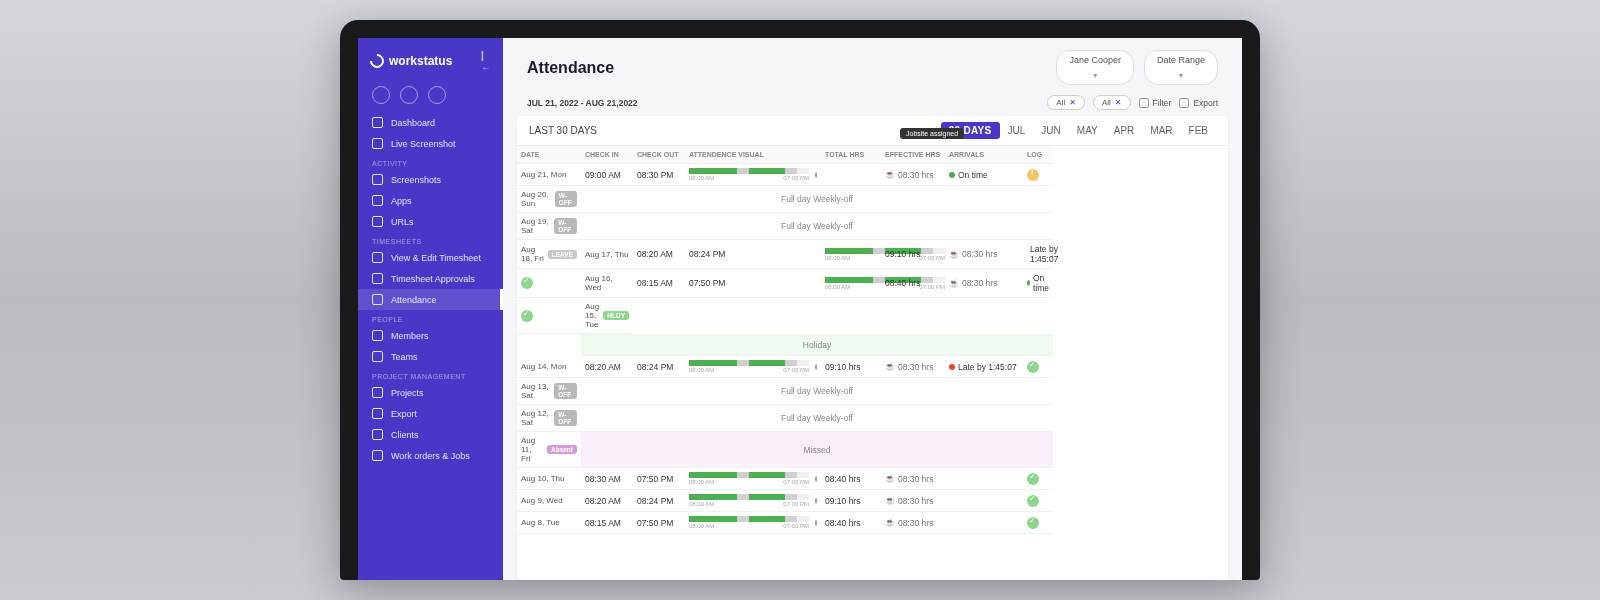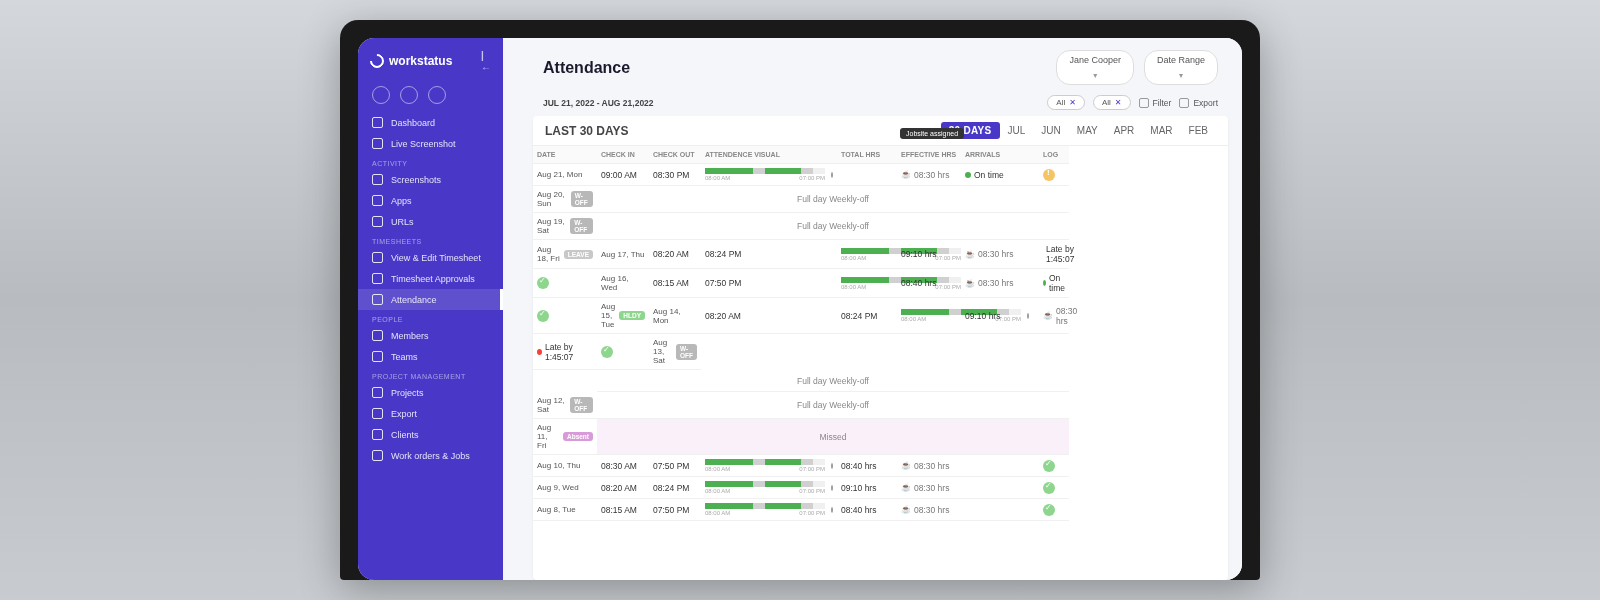--- a/index.html
+++ b/index.html
@@ -1,18 +1,18 @@
 <!DOCTYPE html>
 <html><head>
 <meta charset="utf-8">
 <style>
 * { box-sizing: border-box; margin: 0; padding: 0; font-family: -apple-system, BlinkMacSystemFont, 'Segoe UI', sans-serif; }
 body { background: linear-gradient(180deg, #d4d8dc 0%, #b8bcc0 50%, #c8ccd0 100%); width: 1600px; height: 600px; display: flex; align-items: center; justify-content: center; overflow: hidden; }
 .laptop { width: 920px; height: 560px; background: #1a1a1a; border-radius: 18px 18px 4px 4px; padding: 18px 18px 0 18px; box-shadow: 0 10px 40px rgba(0,0,0,0.3); position: relative; }
-.screen { width: 100%; height: 100%; background: #f5f6fa; border-radius: 16px; display: flex; overflow: hidden; gap: 16px; }
+.screen { width: 100%; height: 100%; background: #f5f6fa; border-radius: 0; display: flex; overflow: hidden; }
 .sidebar { width: 145px; background: #4938c7; padding: 12px 0; display: flex; flex-direction: column; color: #fff; flex-shrink: 0; }
 .brand { display: flex; align-items: center; gap: 5px; padding: 0 12px 10px 12px; font-size: 12px; font-weight: 600; justify-content: space-between; }
 .brand-left { display: flex; align-items: center; gap: 5px; }
 .bicon { width: 14px; height: 14px; border: 2px solid #fff; border-radius: 50%; border-top-color: transparent; transform: rotate(-45deg); }
 .icon-row { display: flex; gap: 10px; padding: 4px 14px 8px 14px; }
 .ring { width: 18px; height: 18px; border: 1.5px solid rgba(255,255,255,0.5); border-radius: 50%; }
 .sec-label { font-size: 7px; letter-spacing: 0.5px; color: rgba(255,255,255,0.5); padding: 6px 14px 2px 14px; }
 .nav-item { display: flex; align-items: center; gap: 8px; padding: 5px 14px; font-size: 9px; color: rgba(255,255,255,0.85); cursor: pointer; }
 .nav-item.active { background: rgba(255,255,255,0.12); border-right: 3px solid #fff; }
 .nav-ic { width: 11px; height: 11px; border: 1.5px solid currentColor; border-radius: 2px; flex-shrink: 0; }
@@ -30,21 +30,21 @@
 .toolbar-right { display: flex; gap: 8px; align-items: center; }
 .chip { border: 1px solid #ccc; border-radius: 10px; padding: 2px 8px; font-size: 8px; display: flex; gap: 4px; align-items: flex-end; background: #fff; cursor: pointer; }
 .chip .x { color: #4938c7; }
 .tbtn { display: flex; gap: 4px; align-items: center; font-size: 8.5px; color: #555; cursor: pointer; }
 .tic { width: 10px; height: 10px; border: 1px solid #999; border-radius: 2px; }
 
 .table-wrap { flex: 1; padding: 0 14px; overflow: hidden; }
 .card { background: #fff; border-radius: 4px; box-shadow: 0 1px 3px rgba(0,0,0,0.06); overflow: hidden; height: 100%; }
 
 .subheader { display: flex; align-items: center; justify-content: space-between; padding: 6px 12px; border-bottom: 1px solid #eee; }
-.last30 { font-size: 12px; font-weight: 700; color: #444; text-align: center; }
+.last30 { font-size: 10px; font-weight: 400; color: #444; text-align: center; }
 .tabs { display: flex; }
 .tab { padding: 3px 8px; font-size: 10px; color: #666; cursor: pointer; }
 .tab.active { background: #4938c7; color: #fff; border-radius: 3px; font-weight: 600; letter-spacing: 0.3px; }
 
 .grid { display: grid; grid-template-columns: 64px 52px 52px 136px 60px 64px 78px 30px; }
 .th { padding: 5px 4px; font-size: 7px; color: #888; font-weight: 600; border-bottom: 1px solid #eee; background: #fafafa; }
 .td { padding: 4px 4px; font-size: 8.5px; color: #333; border-bottom: 1px solid #f0f0f0; display: flex; align-items: center; min-height: 22px; }
 .date-cell { font-size: 8px; color: #555; gap: 4px; }
 .badge { font-size: 6.5px; padding: 1px 4px; border-radius: 3px; font-weight: 600; }
 .woff { background: #b8b8b8; color: #fff; }
@@ -326,20 +326,21 @@
                 <span class="dot green"></span>
                 <span>On time</span>
               </div>
               <div class="td">
                 <span class="logok"></span>
               </div>
               <div class="td date-cell">
                 <span>Aug 15, Tue</span>
                 <span class="badge hldy">HLDY</span>
               </div>
+              <div class="td spanrow hl">Holiday</div>
               <div class="td date-cell">
                 <span>Aug 14, Mon</span>
               </div>
               <div class="td">08:20 AM</div>
               <div class="td">08:24 PM</div>
               <div class="td">
                 <div class="vis">
                   <div class="bar">
                     <div class="seg g" style="flex:4"></div>
                     <div class="seg l" style="flex:1"></div>

